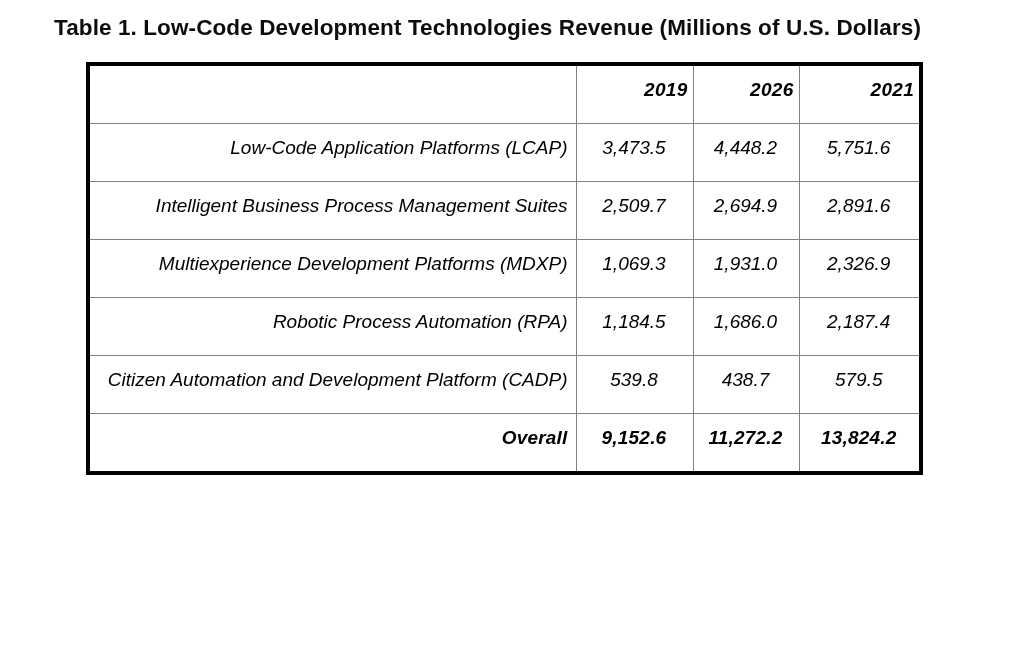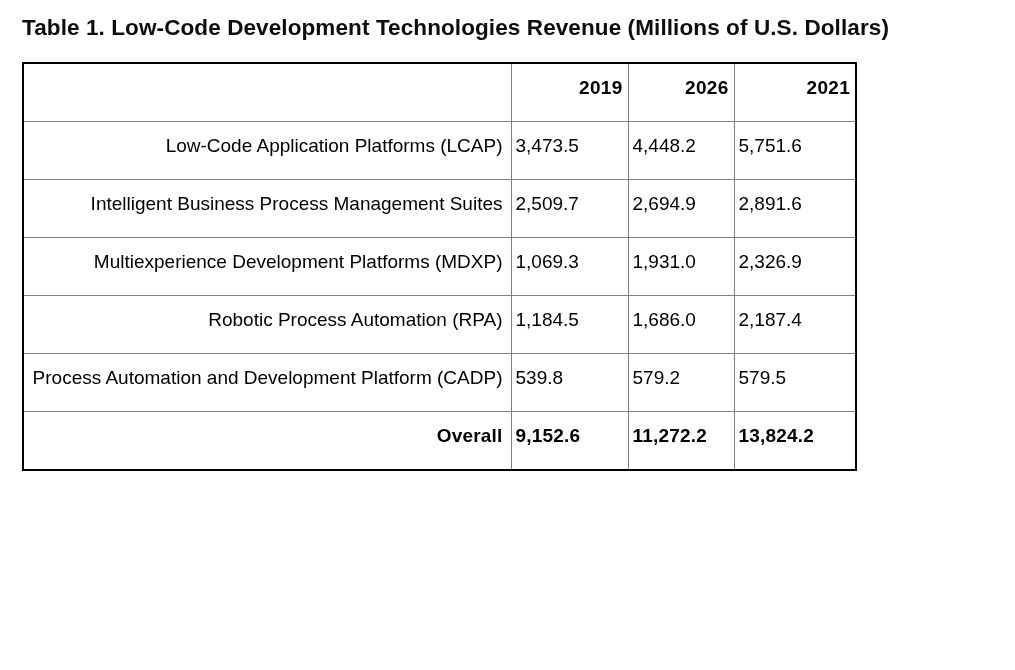--- a/index.html
+++ b/index.html
@@ -1,15 +1,15 @@
 <!DOCTYPE html>
 <html><head>
 <meta charset="utf-8">
 <style>
-  * { box-sizing: border-box; }
+  * { box-sizing: border-box; margin-left: 32px; }
   html, body {
     margin: 0;
     padding: 0;
     background: #ffffff;
     width: 1015px;
     height: 670px;
     font-family: "Liberation Sans", sans-serif;
     color: #000000;
     overflow: hidden;
   }
@@ -20,21 +20,22 @@
     margin: 0 0 21px 0;
     font-size: 22.5px;
     font-weight: 700;
     letter-spacing: 0.1px;
     color: #0d0d0d;
   }
   table.data-table {
     border-collapse: collapse;
     table-layout: fixed;
     width: 833px;
-    border: 2px solid #000000;
+    border: 4px solid #000000;
+    font-style: italic;
   }
   .data-table th,
   .data-table td {
     border: 1px solid #808080;
     font-size: 19px;
     line-height: 29px;
     vertical-align: top;
     overflow: hidden;
   }
   .data-table thead th {
@@ -43,21 +44,21 @@
     padding: 9px 5px 19px 4px;
     letter-spacing: 0.3px;
   }
   .data-table td.cell-label {
     font-weight: 400;
     text-align: right;
     padding: 9px 8px 19px 3px;
   }
   .data-table td.cell-value {
     font-weight: 400;
-    text-align: left;
+    text-align: center;
     padding: 9px 5px 19px 4px;
     white-space: nowrap;
   }
   .data-table tr.bold td {
     font-weight: 700;
     letter-spacing: 0.2px;
   }
 </style>
 </head>
 <body>
@@ -100,23 +101,23 @@
     <td class="cell-value">1,931.0</td>
     <td class="cell-value">2,326.9</td>
   </tr>
         <tr>
     <td class="cell-label">Robotic Process Automation (RPA)</td>
     <td class="cell-value">1,184.5</td>
     <td class="cell-value">1,686.0</td>
     <td class="cell-value">2,187.4</td>
   </tr>
         <tr>
-    <td class="cell-label">Process Automation and Development Platform (CADP)</td>
+    <td class="cell-label">Citizen Automation and Development Platform (CADP)</td>
     <td class="cell-value">539.8</td>
-    <td class="cell-value">579.2</td>
+    <td class="cell-value">438.7</td>
     <td class="cell-value">579.5</td>
   </tr>
         <tr class="bold">
     <td class="cell-label">Overall</td>
     <td class="cell-value">9,152.6</td>
     <td class="cell-value">11,272.2</td>
     <td class="cell-value">13,824.2</td>
   </tr>
       </tbody>
   </table>

